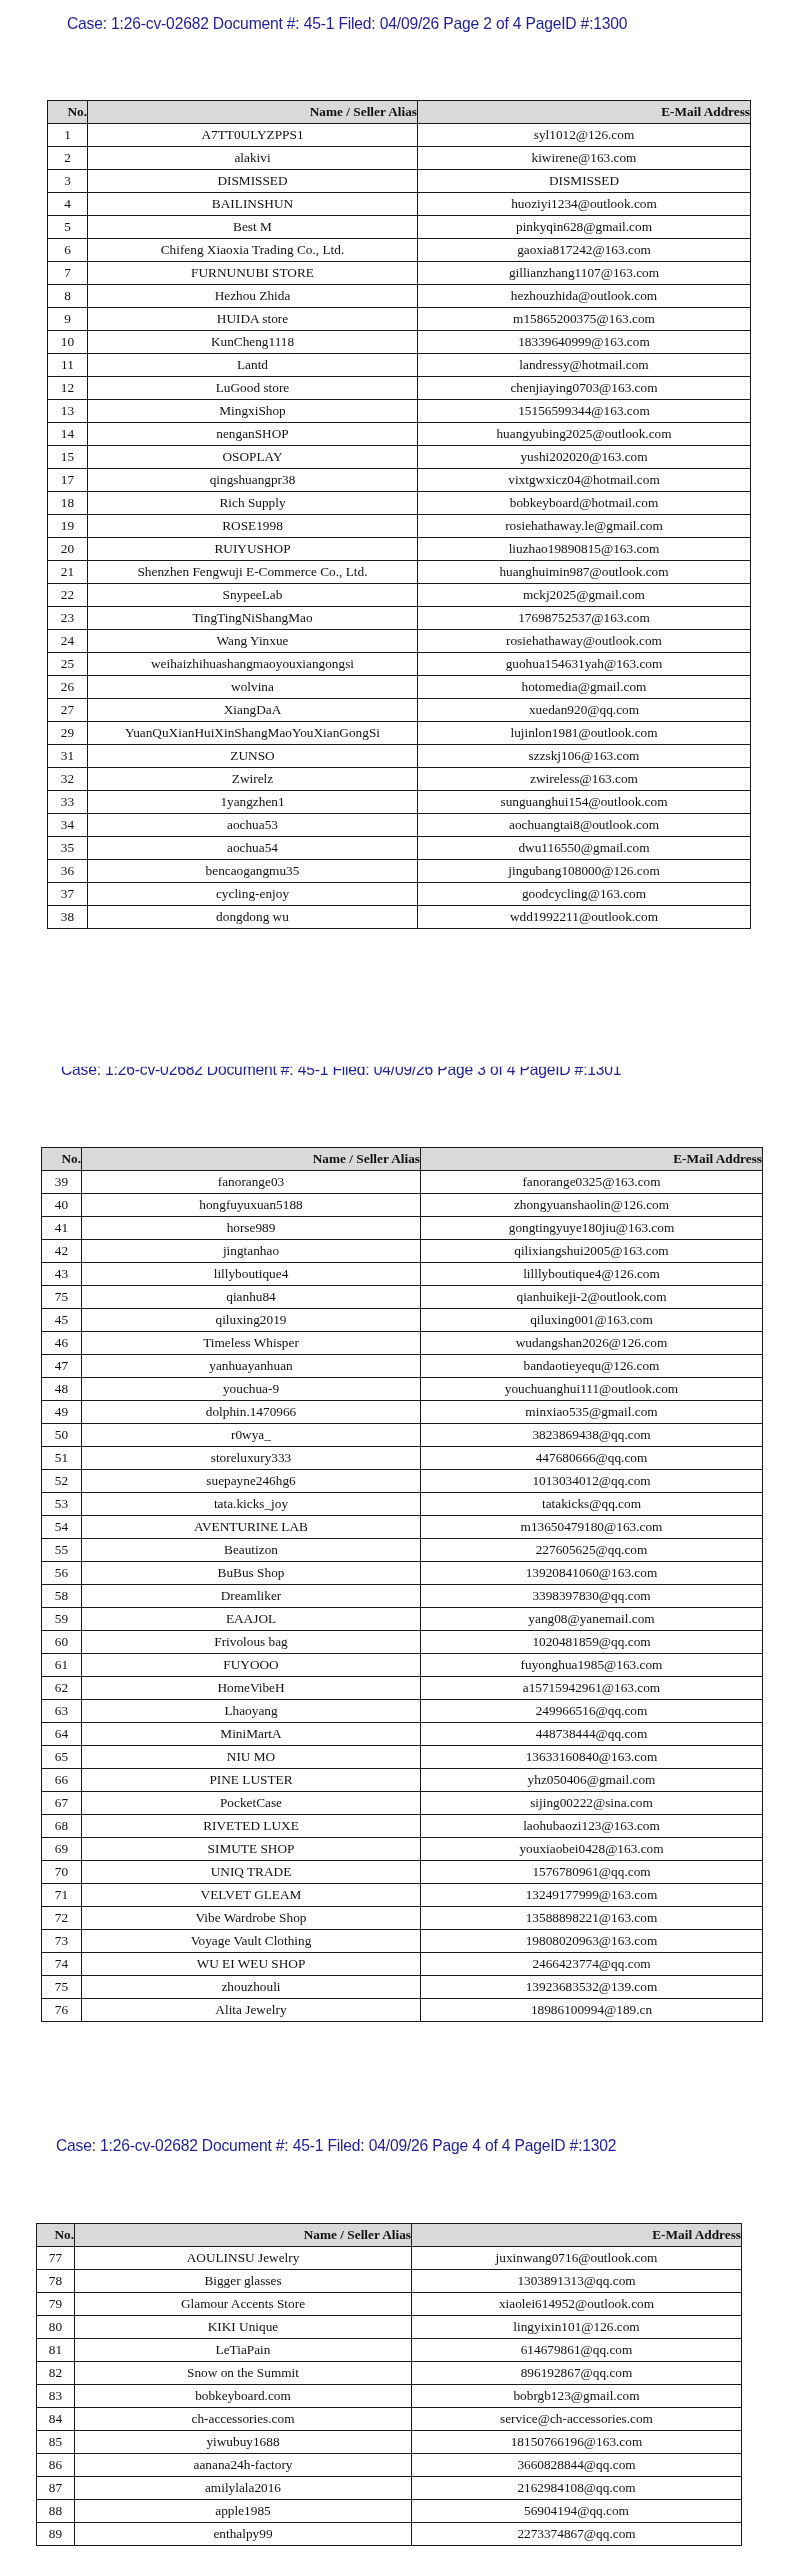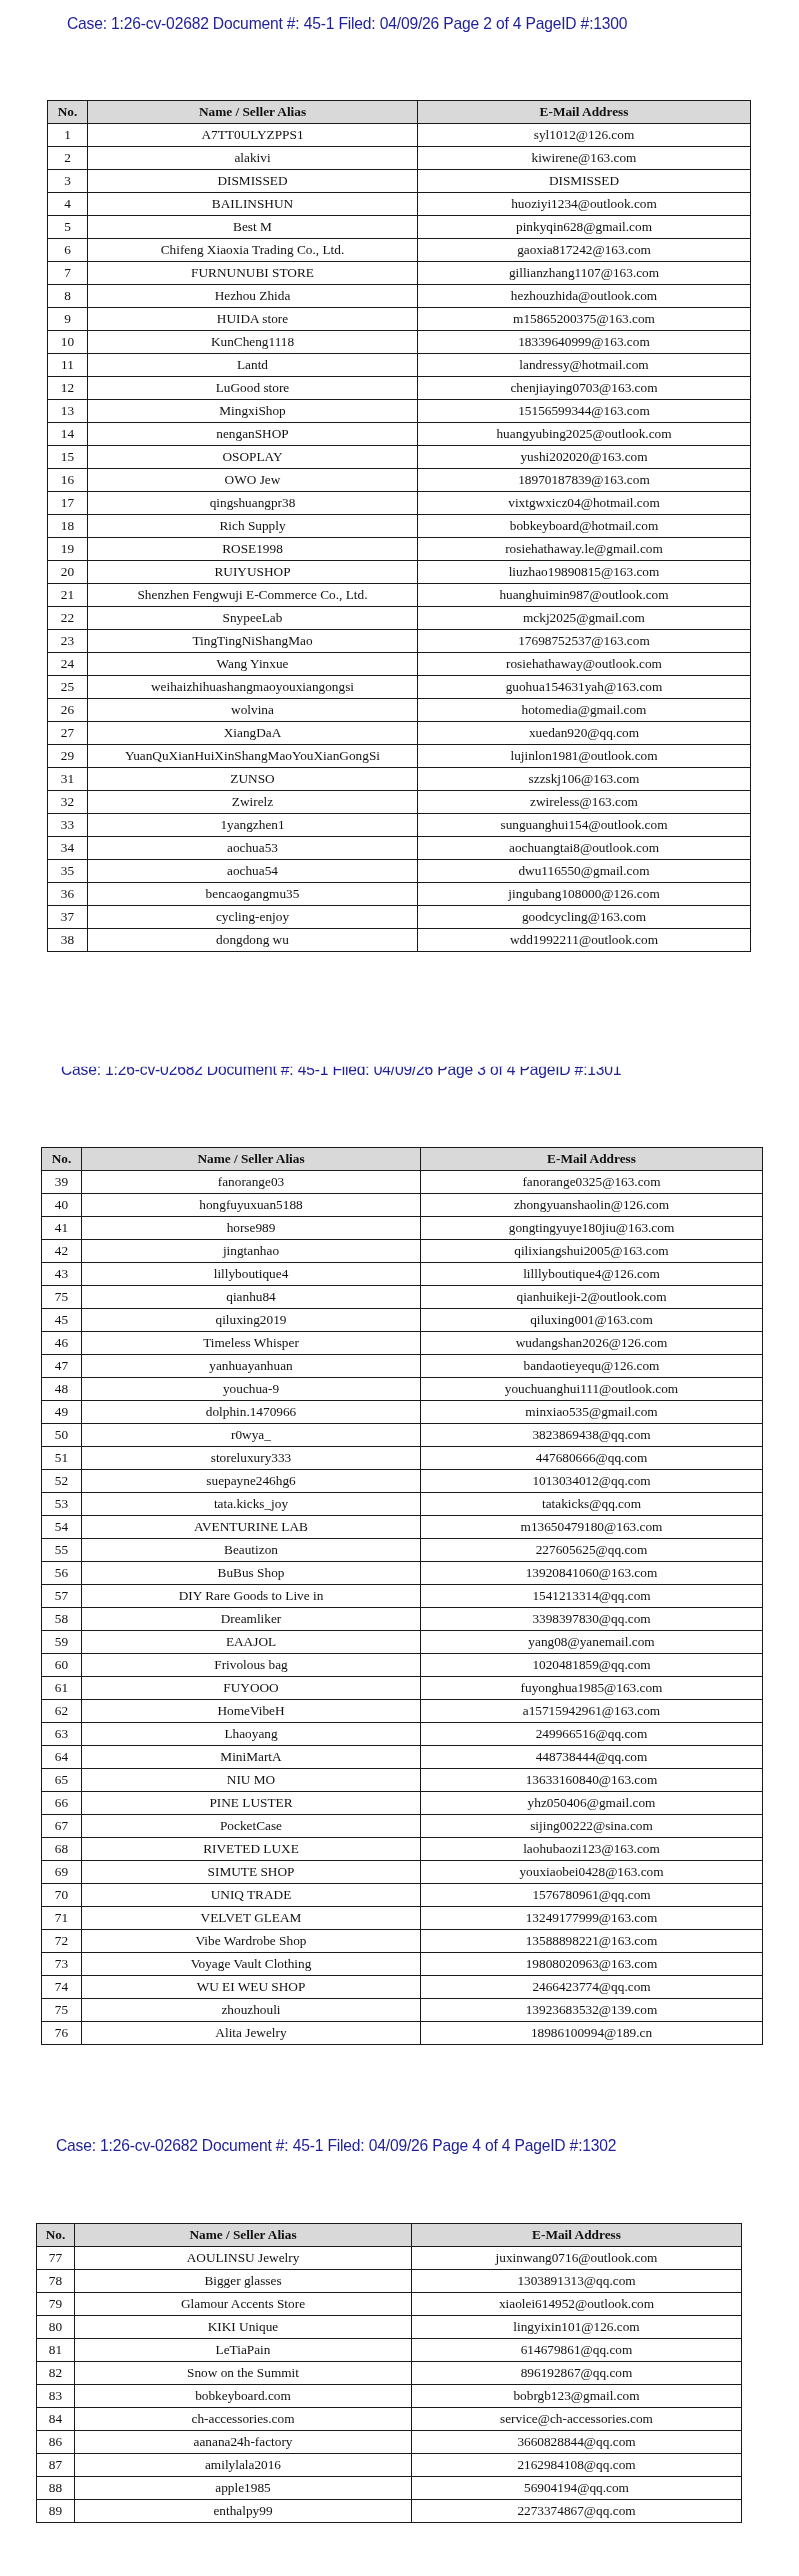--- a/index.html
+++ b/index.html
@@ -28,20 +28,21 @@
     padding: 0;
     white-space: nowrap;
     overflow: hidden;
   }
   .tbl th {
     background: #d9d9d9;
     font-weight: bold;
     font-size: 13.3px;
     height: 22px;
     border-bottom: 1.9px solid #1a1a1a;
+    text-align: right;
   }
   .tbl td { font-size: 13.3px; height: 22px; line-height: 21.5px; }
   .tbl tr.row td { border-top: 1.5px solid #1a1a1a; }
   #t1 { left: 47px; top: 100px; width: 704px; }
   #t2 { left: 41px; top: 1147px; width: 721px; }
   #t3 { left: 36px; top: 2223px; width: 705px; }
   #h1 { left: 67px; top: 14px; }
   #h2 { left: 61px; top: 1060px; clip-path: inset(6.7px 0 0 0); }
   #h3 { left: 56px; top: 2136px; }
 </style>
@@ -132,25 +133,20 @@
         <td>14</td>
         <td>nenganSHOP</td>
         <td>huangyubing2025@outlook.com</td>
       </tr>
       <tr class="row">
         <td>15</td>
         <td>OSOPLAY</td>
         <td>yushi202020@163.com</td>
       </tr>
       <tr class="row">
-        <td>16</td>
-        <td>OWO Jew</td>
-        <td>18970187839@163.com</td>
-      </tr>
-      <tr class="row">
         <td>17</td>
         <td>qingshuangpr38</td>
         <td>vixtgwxicz04@hotmail.com</td>
       </tr>
       <tr class="row">
         <td>18</td>
         <td>Rich Supply</td>
         <td>bobkeyboard@hotmail.com</td>
       </tr>
       <tr class="row">
@@ -345,25 +341,20 @@
         <td>55</td>
         <td>Beautizon</td>
         <td>227605625@qq.com</td>
       </tr>
       <tr class="row">
         <td>56</td>
         <td>BuBus Shop</td>
         <td>13920841060@163.com</td>
       </tr>
       <tr class="row">
-        <td>57</td>
-        <td>DIY Rare Goods to Live in</td>
-        <td>1541213314@qq.com</td>
-      </tr>
-      <tr class="row">
         <td>58</td>
         <td>Dreamliker</td>
         <td>3398397830@qq.com</td>
       </tr>
       <tr class="row">
         <td>59</td>
         <td>EAAJOL</td>
         <td>yang08@yanemail.com</td>
       </tr>
       <tr class="row">
@@ -503,20 +494,25 @@
         <td>83</td>
         <td>bobkeyboard.com</td>
         <td>bobrgb123@gmail.com</td>
       </tr>
       <tr class="row">
         <td>84</td>
         <td>ch-accessories.com</td>
         <td>service@ch-accessories.com</td>
       </tr>
       <tr class="row">
+        <td>85</td>
+        <td>yiwubuy1688</td>
+        <td>18150766196@163.com</td>
+      </tr>
+      <tr class="row">
         <td>86</td>
         <td>aanana24h-factory</td>
         <td>3660828844@qq.com</td>
       </tr>
       <tr class="row">
         <td>87</td>
         <td>amilylala2016</td>
         <td>2162984108@qq.com</td>
       </tr>
       <tr class="row">

